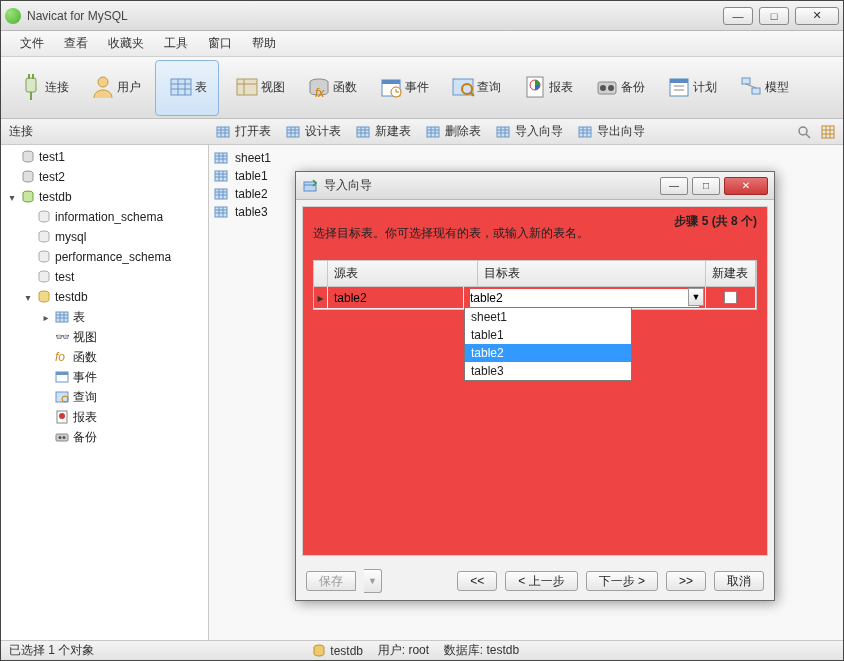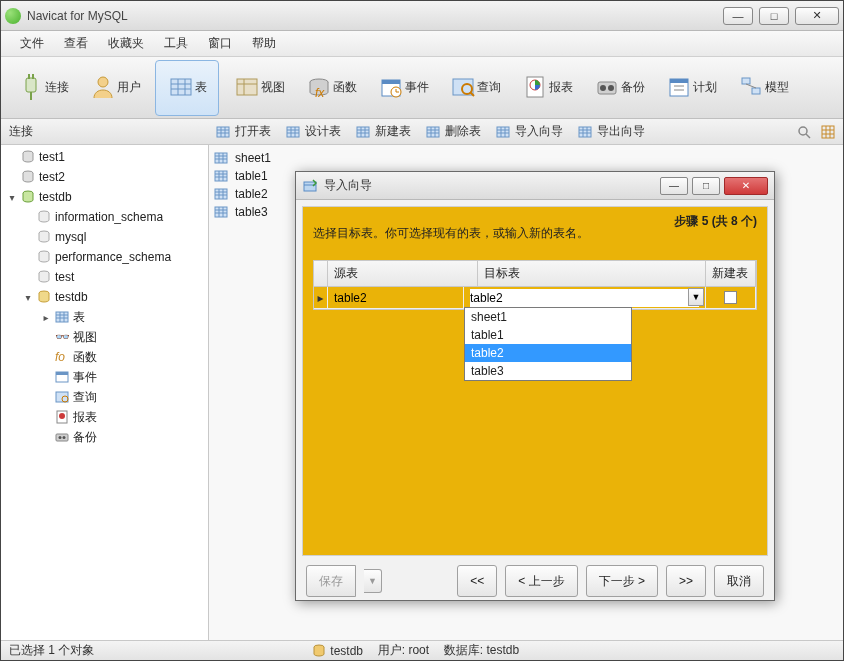--- a/index.html
+++ b/index.html
@@ -47,21 +47,21 @@
 
 
 .dialog { position:absolute; left:294px; top:170px; width:480px; height:430px; border:1px solid #6a6a6a; background:#f2f2f2; box-shadow: 2px 2px 12px rgba(0,0,0,.4); display:flex; flex-direction:column; }
 .dlg-titlebar { height:28px; background:linear-gradient(#f4f4f4,#dcdcdc); border-bottom:1px solid #b8b8b8; display:flex; align-items:center; padding:0 6px; }
 .dlg-titlebar .dicon { width:16px;height:16px; display:flex; align-items:center; justify-content:center; margin-right:6px; }
 .dlg-titlebar .dtitle { flex:1; color:#333; }
 .dlg-titlebar .dbtns { display:flex; gap:0; }
 .dlg-titlebar .dbtn { width:28px; height:18px; border:1px solid #888; border-radius:2px; margin-left:4px; background:linear-gradient(#fdfdfd,#e4e4e4); display:flex; align-items:center; justify-content:center; color:#333; font-size:10px; }
 .dlg-titlebar .dbtn.close { width:44px; background:linear-gradient(#e57373,#cf3a3a); color:#fff; border-color:#a02a2a; }
 
-.dlg-body { flex:1; background:#eab308; margin:6px; border:1px solid #d0d0d0; position:relative; padding:10px; display:flex; flex-direction:column; }
+.dlg-body { flex:1; background:#ef4444; margin:6px; border:1px solid #d0d0d0; position:relative; padding:10px; display:flex; flex-direction:column; }
 .dlg-step { position:absolute; right:10px; top:6px; font-weight:bold; color:#222; }
 .dlg-instr { margin-top:8px; color:#222; }
 
 .grid { margin-top:18px; border:1px solid #c8c8c8; width:100%; }
 .grid-header { display:flex; background:linear-gradient(#f7f7f7,#e8e8e8); border-bottom:1px solid #c8c8c8; }
 .grid-header .gh { padding:4px 6px; border-right:1px solid #c8c8c8; color:#222; }
 .gh-src { width:150px; }
 .gh-tgt { flex:1; }
 .gh-new { width:50px; border-right:none; }
 .grid-row { display:flex; align-items:center; border-bottom:1px solid #eee; height:22px; }
@@ -72,21 +72,21 @@
 .gc-tgt input { width:100%; height:18px; border:none; outline:none; font-size:12px; padding:0; }
 .gc-tgt .ddbtn { position:absolute; right:1px; top:1px; width:16px; height:18px; border:1px solid #999; background:linear-gradient(#fdfdfd,#e2e2e2); display:flex; align-items:center; justify-content:center; font-size:9px; }
 .gc-new { width:50px; justify-content:center; border-right:none; }
 .gc-new .chk { width:13px; height:13px; border:1px solid #888; background:#fff; }
 
 .dropdown { position:absolute; left:0; top:20px; width:168px; border:1px solid #7a7a7a; background:#fff; z-index:5; }
 .dropdown .opt { padding:2px 6px; color:#222; }
 .dropdown .opt.sel { background:#3399ff; color:#fff; }
 
 .dlg-footer { height:38px; display:flex; align-items:center; padding:0 10px; gap:8px; }
-.dlg-footer .btn { height:32px; padding:6px 12px; border:1px solid #a0a0a0; background:linear-gradient(#fdfdfd,#e6e6e6); border-radius:3px; color:#222; display:flex; align-items:center; }
+.dlg-footer .btn { height:20px; padding:6px 12px; border:1px solid #a0a0a0; background:linear-gradient(#fdfdfd,#e6e6e6); border-radius:3px; color:#222; display:flex; align-items:center; }
 .dlg-footer .btn.disabled { color:#999; }
 .dlg-footer .splitarrow { width:18px; height:24px; border:1px solid #a0a0a0; border-left:none; background:linear-gradient(#fdfdfd,#e6e6e6); border-radius:0 3px 3px 0; display:flex; align-items:center; justify-content:center; font-size:9px; color:#999; }
 .dlg-footer .btn.saveleft { border-radius:3px 0 0 3px; }
 .dlg-footer .spacer { flex:1; }
 
 svg { display:block; }
 </style>
 </head>
 <body>
 

